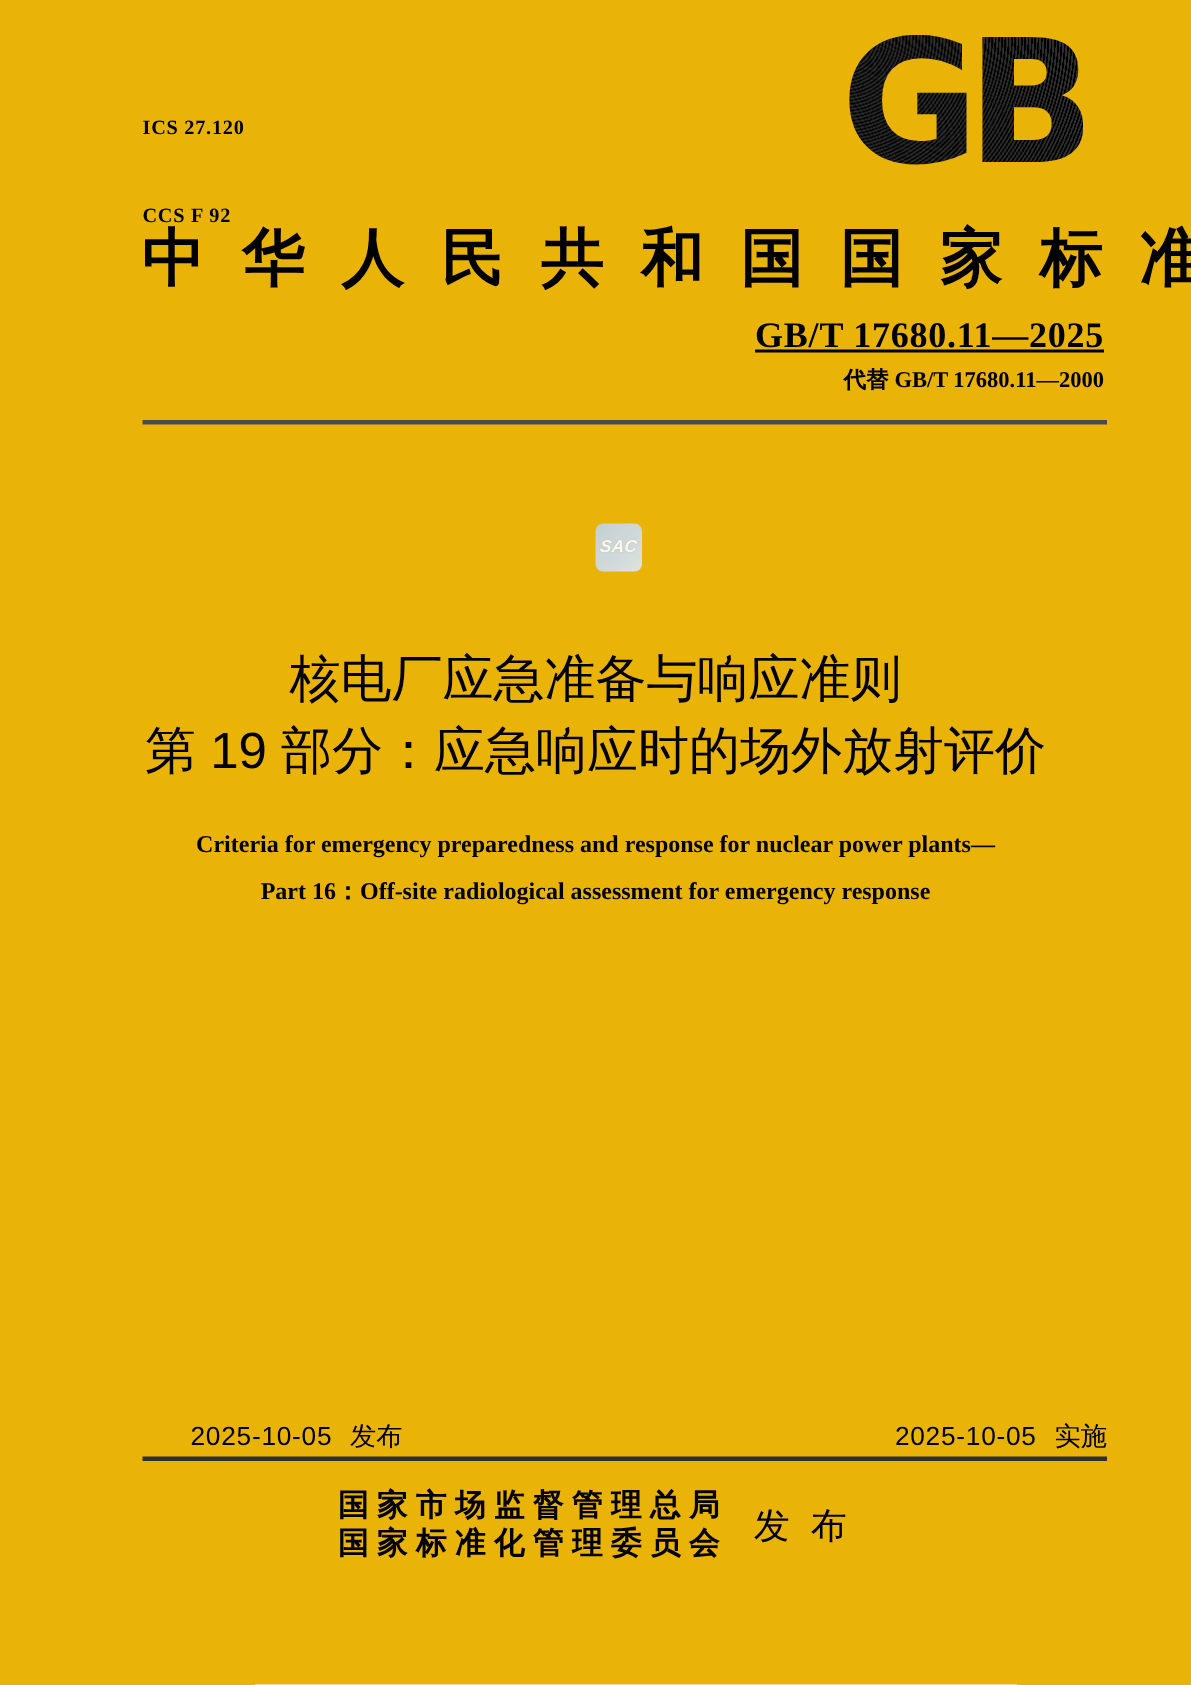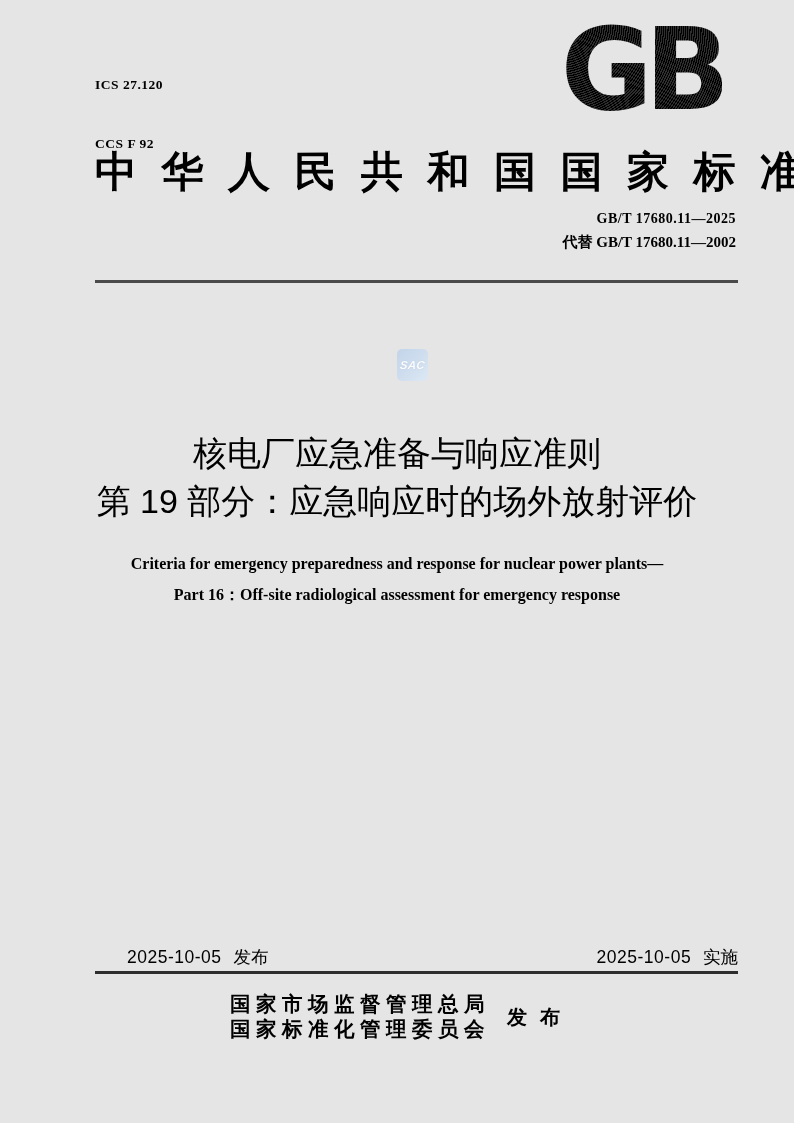--- a/index.html
+++ b/index.html
@@ -5,21 +5,21 @@
   html, body {
     margin: 0;
     padding: 0;
     background: #ffffff;
   }
   .page {
     position: relative;
     width: 794px;
     height: 1123px;
     margin: 0 auto;
-    background: #e5e5e5;
+    background: #eab308;
     overflow: hidden;
     font-family: "Liberation Serif", "DejaVu Serif", serif;
     color: #000;
   }
 
   
   .ics-block {
     position: absolute;
     left: 95px;
     top: 36px;
@@ -59,23 +59,24 @@
   }
 
   
   .std-block {
     position: absolute;
     right: 58px;
     top: 211px;
     text-align: right;
   }
   .std-number {
-    font-size: 14px;
+    font-size: 24px;
     font-weight: bold;
     letter-spacing: 0.5px;
+    text-decoration: underline;
   }
   .replaces-note {
     margin-top: 6px;
     font-size: 15px;
     font-weight: bold;
   }
 
   .rule {
     position: absolute;
     left: 95px;
@@ -165,43 +166,43 @@
     text-align: center;
   }
   .issuer-line {
     font-size: 20.5px;
     font-weight: bold;
     letter-spacing: 5.5px;
     line-height: 25px;
     white-space: nowrap;
   }
   .publish-label {
-    font-size: 20px;
-    font-weight: bold;
+    font-size: 24px;
+    font-weight: normal;
     letter-spacing: 4px;
     white-space: nowrap;
   }
 </style>
 </head>
 <body>
 
 <div class="page">
 
   <div class="ics-block">
     <div>ICS 27.120</div>
     <div>CCS F 92</div>
   </div>
 
   <div class="gb-logo">GB</div>
 
   <div class="ns-title">中华人民共和国国家标准</div>
 
   <div class="std-block">
     <div class="std-number">GB/T 17680.11—2025</div>
-    <div class="replaces-note">代替 GB/T 17680.11—2002</div>
+    <div class="replaces-note">代替 GB/T 17680.11—2000</div>
   </div>
 
   <div class="rule rule-top"></div>
 
   <div class="watermark">
     <span class="watermark-text">SAC</span>
   </div>
 
   <div class="cn-title">
     <div>核电厂应急准备与响应准则</div>

